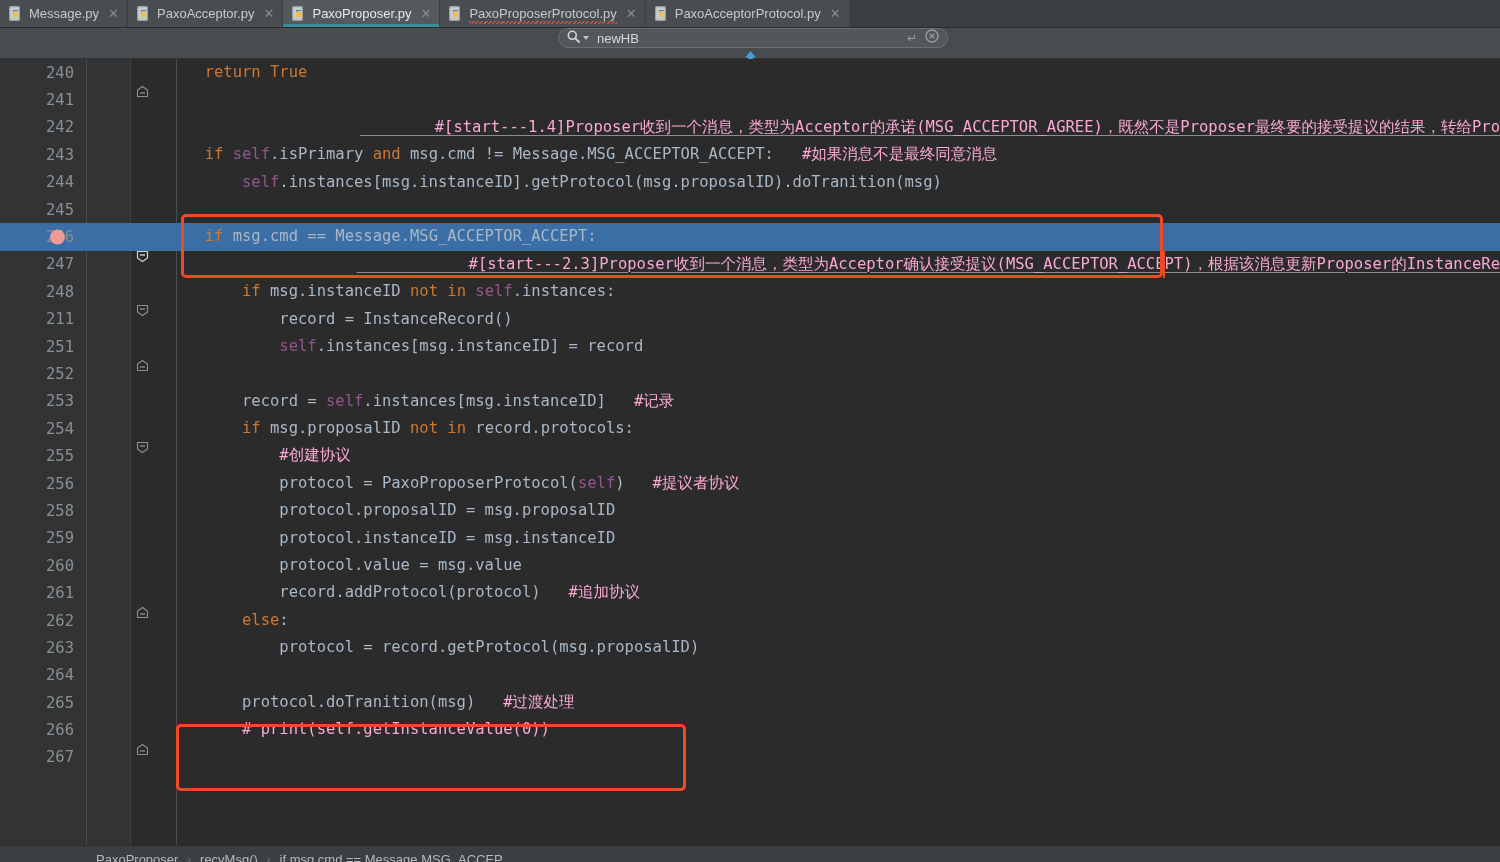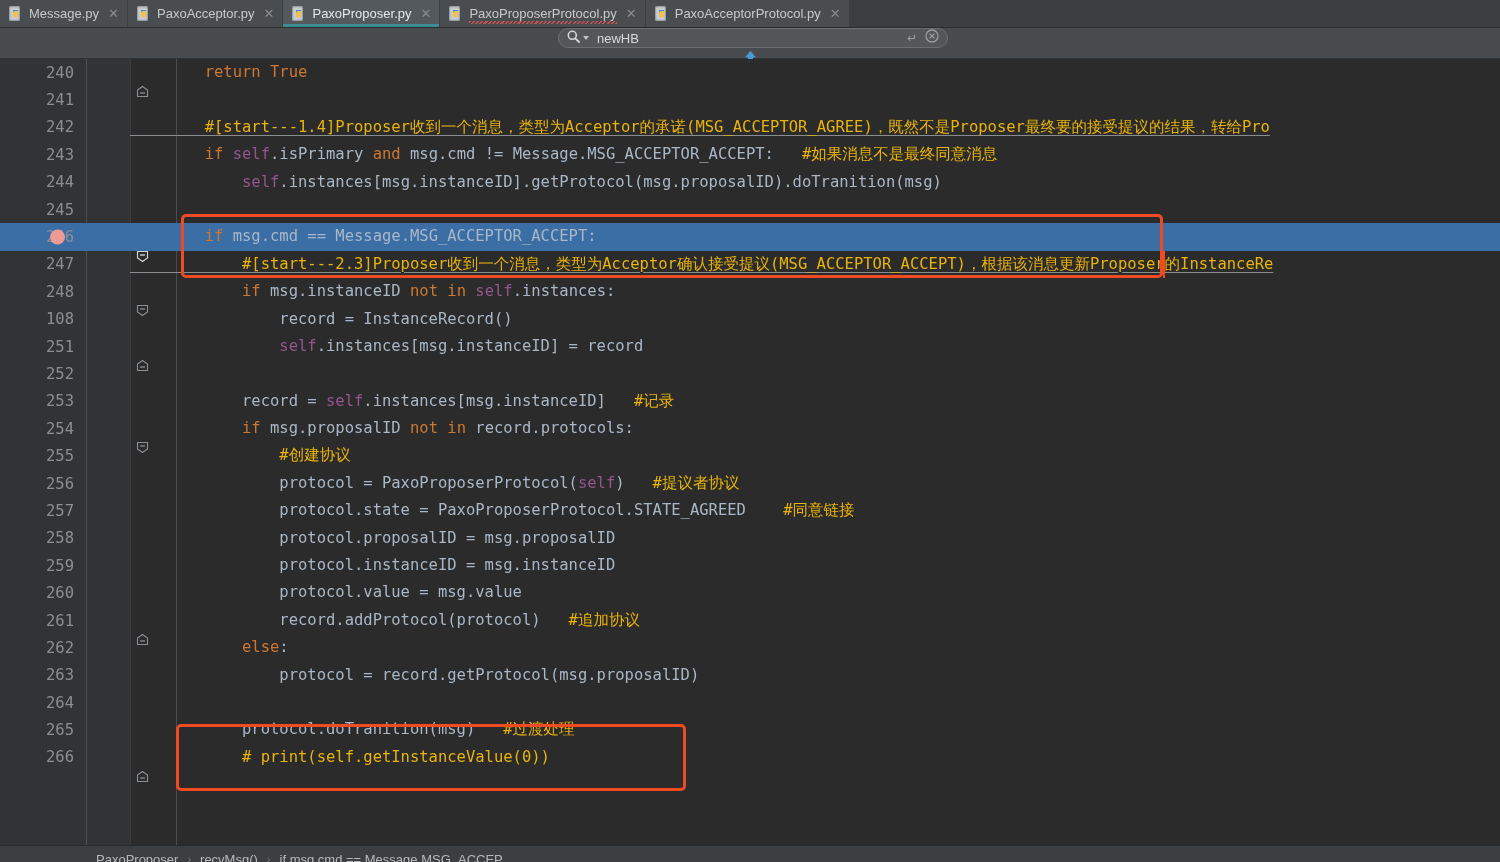--- a/index.html
+++ b/index.html
@@ -150,21 +150,21 @@
   }
   .bp {
     position: absolute; left: 50px; top: 50%; transform: translateY(-50%);
     width: 15px; height: 15px; border-radius: 50%;
     background: #f09a96;
   }
 
   
   .kw   { color: #cc7832; }
   .self { color: #94558d; }
-  .cm   { color: #eab308; }
+  .cm   { color: #f9a8d4; text-align: right; }
   .wavy {
     text-decoration: underline;
     text-decoration-color: #8a8d8f;
     text-decoration-thickness: 1px;
     text-underline-offset: 3px;
   }
 
   
   .redbox {
     position: absolute;
@@ -435,21 +435,21 @@
     <span class="fold">
       <svg width="13" height="13" viewBox="0 0 13 13">
           <path d="M6.5 11.5 L11.5 8 V1.5 H1.5 V8 Z" fill="none" stroke="#8c9093" stroke-width="1.1"></path>
           <line x1="4" y1="5" x2="9" y2="5" stroke="#8c9093" stroke-width="1.3"></line>
         </svg>
     </span>
     <span class="code">            <span class="kw">if</span> msg.instanceID <span class="kw">not</span> <span class="kw">in</span> <span class="self">self</span>.instances:</span>
   </div>
 
   <div class="row">
-    <span class="lnum">108</span>
+    <span class="lnum">211</span>
     <span class="code">                record = InstanceRecord()</span>
   </div>
 
 
   <div class="row">
     <span class="lnum">251</span>
     <span class="fold">
       <svg width="13" height="13" viewBox="0 0 13 13">
           <path d="M6.5 1.5 L11.5 5 V11.5 H1.5 V5 Z" fill="none" stroke="#8c9093" stroke-width="1.1"></path>
           <line x1="4" y1="8" x2="9" y2="8" stroke="#8c9093" stroke-width="1.3"></line>
@@ -482,24 +482,20 @@
   <div class="row">
     <span class="lnum">255</span>
     <span class="code">                <span class="cm">#创建协议</span></span>
   </div>
 
   <div class="row">
     <span class="lnum">256</span>
     <span class="code">                protocol = PaxoProposerProtocol(<span class="self">self</span>)   <span class="cm">#提议者协议</span></span>
   </div>
 
-  <div class="row">
-    <span class="lnum">257</span>
-    <span class="code">                protocol.state = PaxoProposerProtocol.STATE_AGREED    <span class="cm">#同意链接</span></span>
-  </div>
 
   <div class="row">
     <span class="lnum">258</span>
     <span class="code">                protocol.proposalID = msg.proposalID</span>
   </div>
 
   <div class="row">
     <span class="lnum">259</span>
     <span class="code">                protocol.instanceID = msg.instanceID</span>
   </div>
@@ -544,20 +540,24 @@
     <span class="lnum">266</span>
     <span class="fold">
       <svg width="13" height="13" viewBox="0 0 13 13">
           <path d="M6.5 1.5 L11.5 5 V11.5 H1.5 V5 Z" fill="none" stroke="#8c9093" stroke-width="1.1"></path>
           <line x1="4" y1="8" x2="9" y2="8" stroke="#8c9093" stroke-width="1.3"></line>
         </svg>
     </span>
     <span class="code">            <span class="cm"># print(self.getInstanceValue(0))</span></span>
   </div>
 
+  <div class="row">
+    <span class="lnum">267</span>
+    <span class="code"></span>
+  </div>
 
   <div class="redbox" style="left:181px; top:155px; width:982px; height:64px;"></div>
   <div class="redbox" style="left:176px; top:665px; width:510px; height:67px;"></div>
   <div id="caret247" style="left:1163px; top:192px; height:27px;"></div>
 </div>
 
 <div id="breadcrumb">
   <span>PaxoProposer</span>
   <span class="crumb-sep">›</span>
   <span>recvMsg()</span>

